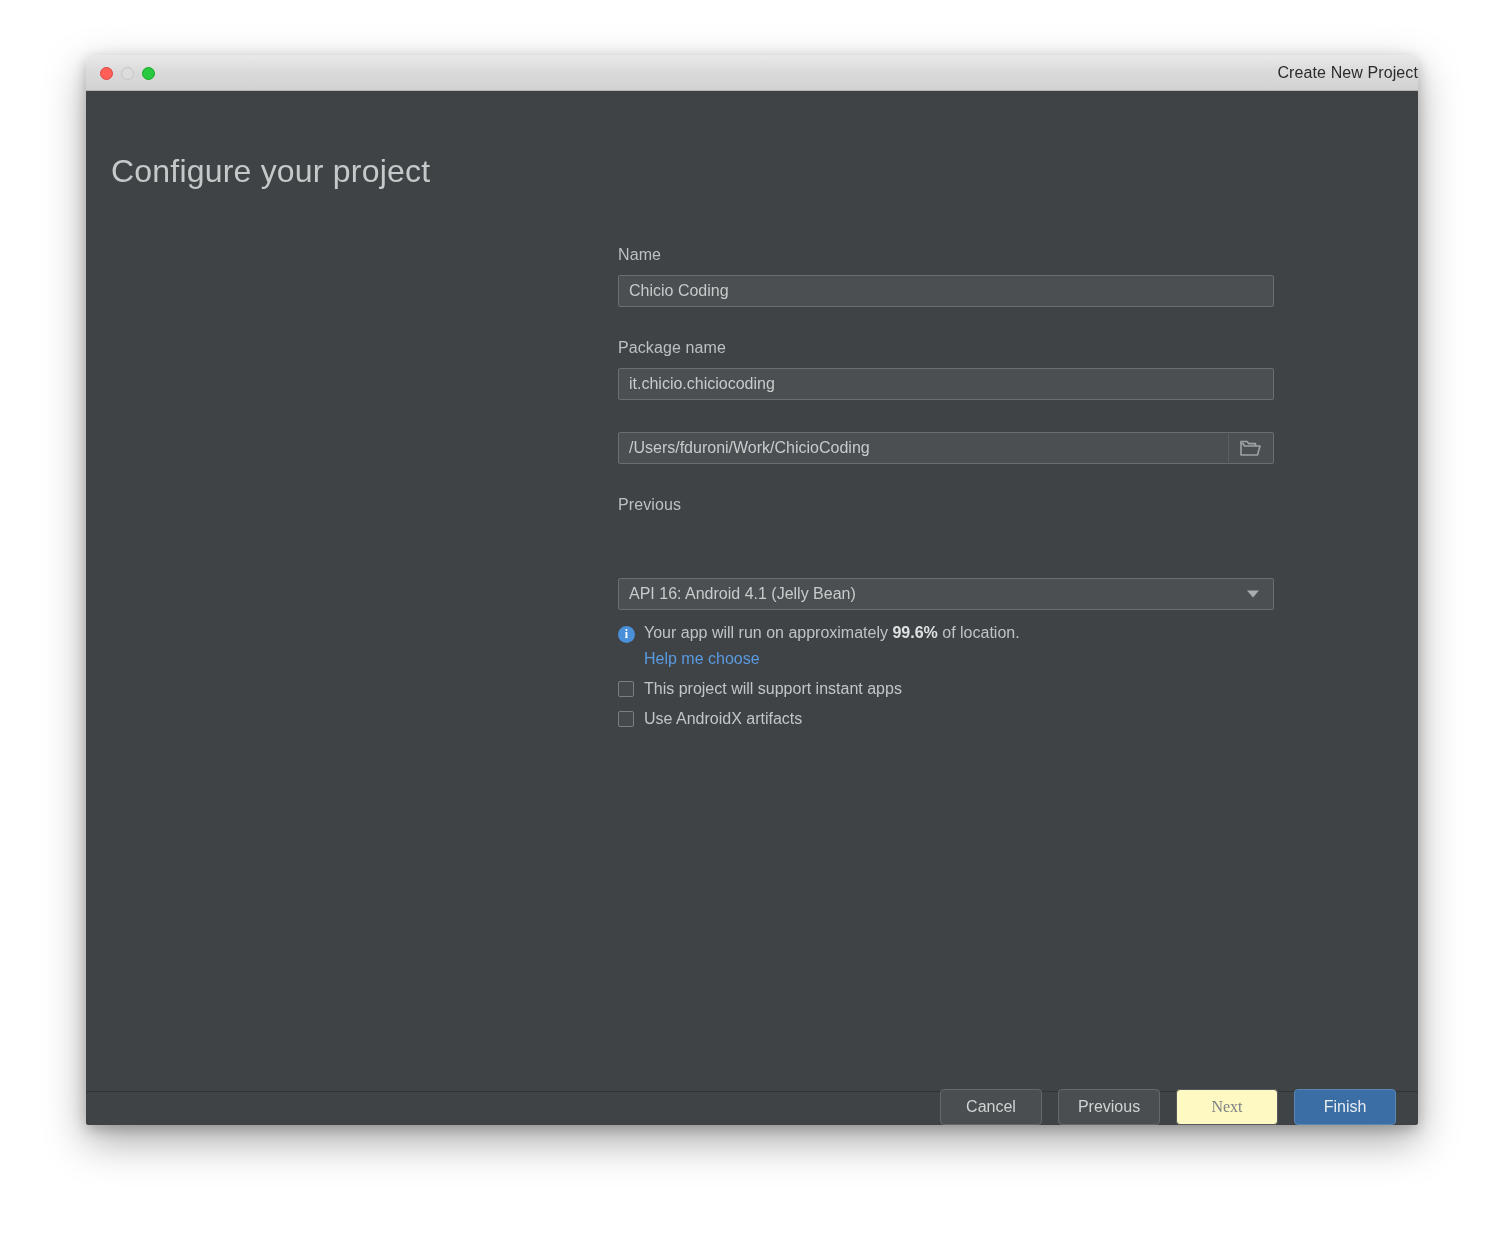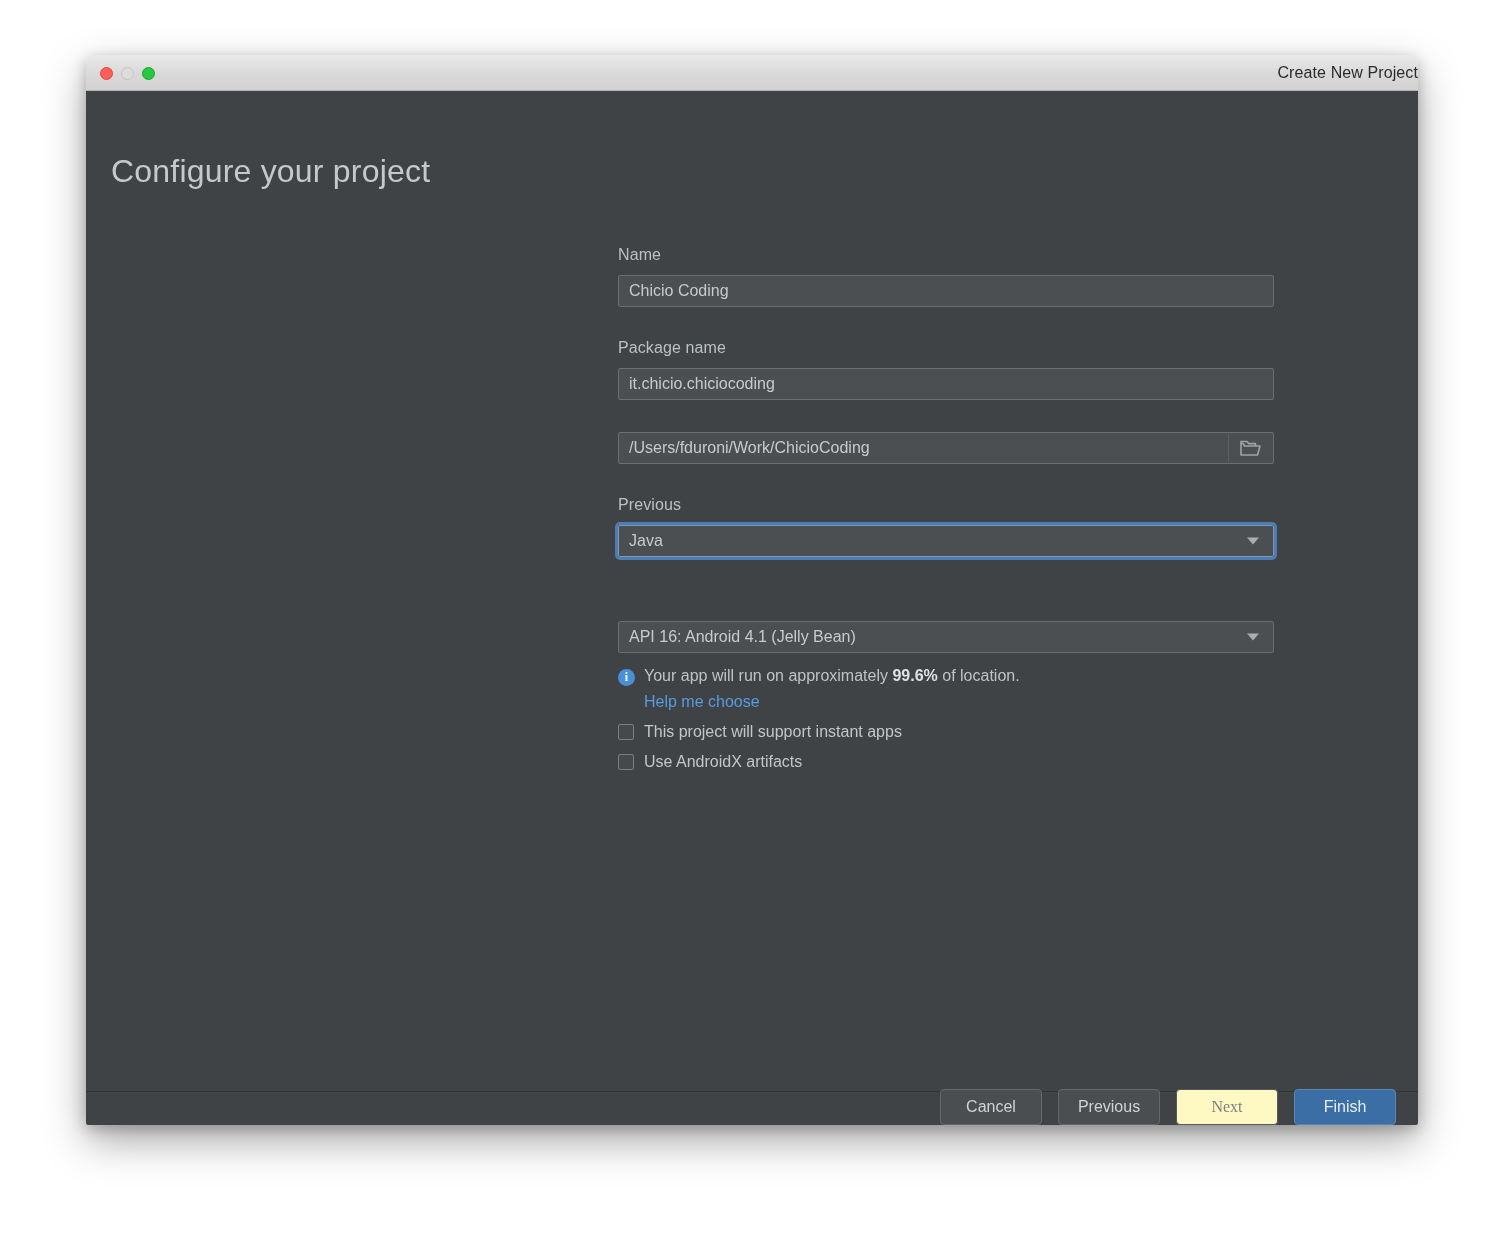--- a/index.html
+++ b/index.html
@@ -316,24 +316,20 @@
               <path d="M1 3.5 L1 15 L17.5 15 L20 6 L4.5 6 L3 3.5 Z" fill="none" stroke="#9fa3a5" stroke-width="1.6" stroke-linejoin="round"></path>
               <path d="M1 3.5 L1 1.5 L7 1.5 L8.6 3.6 L15.5 3.6 L15.5 6" fill="none" stroke="#9fa3a5" stroke-width="1.6" stroke-linejoin="round"></path>
             </svg>
           </span>
         </div>
       </div>
 
       
       <div class="field" style="margin-bottom:64px;">
         <div class="field-label">Previous</div>
-        <div class="combo focused">
-          <span class="value">Java</span>
-          <span class="arrow"></span>
-        </div>
       </div>
 
       
       <div class="field" style="margin-bottom:0;">
         <div class="combo">
           <span class="value">API 16: Android 4.1 (Jelly Bean)</span>
           <span class="arrow"></span>
         </div>
       </div>
 

